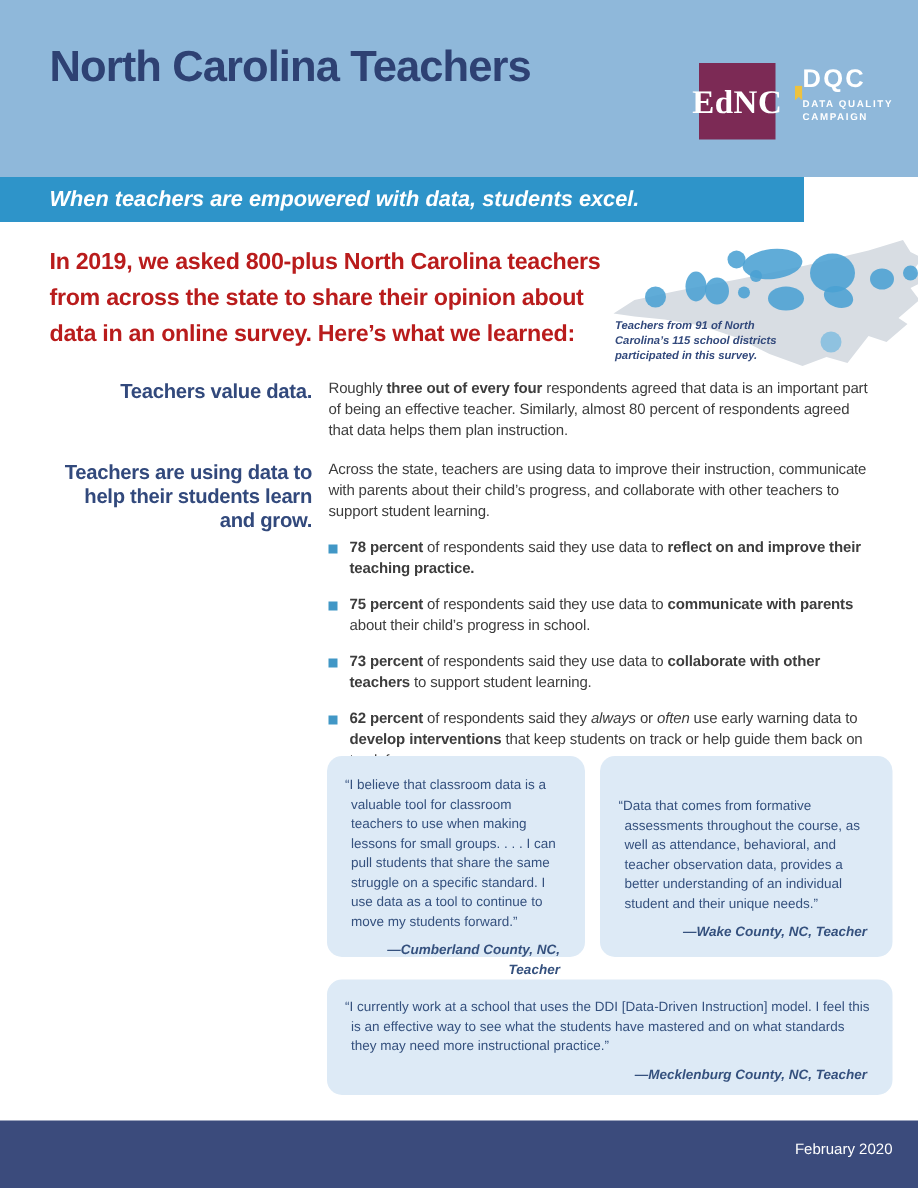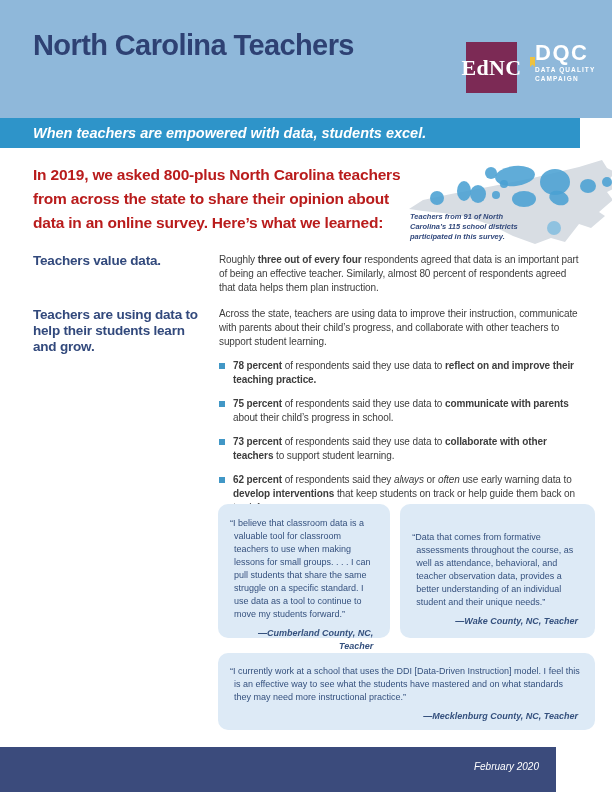--- a/index.html
+++ b/index.html
@@ -12,57 +12,57 @@
   .hdr-title{
     position:absolute;left:33px;top:28px;color:#2e4173;font-weight:bold;
     font-size:29px;line-height:35px;letter-spacing:-0.6px;
   }
   .ednc{
     position:absolute;left:466px;top:42px;width:51px;height:51px;background:#7c2a55;
     color:#fff;font-family:"Liberation Serif",serif;font-size:22px;font-weight:bold;
     display:flex;align-items:center;justify-content:center;letter-spacing:0.3px;
   }
   .dqc{position:absolute;left:532px;top:40px;width:76px;color:#fff;}
-  .dqc-acronym{position:relative;font-size:22px;font-weight:bold;letter-spacing:1.5px;line-height:26px;padding-left:3px;}
+  .dqc-acronym{position:relative;font-size:17px;font-weight:bold;letter-spacing:1.5px;line-height:26px;padding-left:3px;}
   .dqc-ribbon{position:absolute;left:-2px;bottom:-1px;width:5px;height:10px;background:#eec23f;
     clip-path:polygon(0 0,100% 0,100% 100%,50% 75%,0 100%);}
   .dqc-line{font-size:6.5px;font-weight:bold;letter-spacing:1.1px;line-height:8.5px;padding-left:3px;}
   
-  .banner{position:absolute;left:0;top:118px;width:580px;height:30px;background:#2e94c9;
+  .banner{position:absolute;left:0;top:118px;width:536px;height:30px;background:#2e94c9;
     display:flex;align-items:center;}
   .banner-text{margin-left:33px;color:#ffffff;font-style:italic;font-weight:bold;font-size:14.5px;}
   
   .intro{position:absolute;left:33px;top:163px;width:375px;color:#b91c1c;font-weight:bold;
     font-size:15.5px;line-height:24px;letter-spacing:-0.2px;}
   .map-wrap{position:absolute;left:407px;top:157px;width:214px;height:96px;}
   .map-svg{position:absolute;right:0;top:0;}
   .map-caption{position:absolute;left:3px;top:55px;width:112px;color:#32497c;
     font-style:italic;font-size:7.5px;line-height:10px;font-weight:bold;}
   
   .content{position:absolute;left:33px;top:253px;width:549px;}
   .row{display:flex;margin-bottom:12px;}
-  .row-label{width:175px;flex-shrink:0;color:#32497c;font-weight:bold;
+  .row-label{width:175px;flex-shrink:0;text-align:right;color:#32497c;font-weight:bold;
     font-size:13.5px;line-height:16px;letter-spacing:-0.2px;}
   .row-body{margin-left:11px;width:360px;color:#3d3d3d;font-size:10px;line-height:14px;letter-spacing:-0.1px;}
   .bullets{margin-top:10px;}
   .bullet{display:flex;margin-bottom:10px;}
   .bullet-sq{width:6px;height:6px;background:#4197c6;margin-top:4px;margin-right:8px;flex-shrink:0;}
   .bullet-txt{color:#3d3d3d;font-size:10px;line-height:14px;letter-spacing:-0.1px;}
   
   .quotes{position:absolute;left:218px;top:504px;width:377px;}
   .quote-row{display:flex;gap:10px;}
   .qbox{background:#ddeaf6;border-radius:10px;color:#35517e;font-size:9px;line-height:13px;
     box-sizing:border-box;padding:13px 13px 10px 16px;}
   .qbox .qtext{text-indent:-4px;}
   .qbox-a{width:182px;height:134px;}
   .qbox-b{width:206px;height:134px;padding-top:27px;}
   .qbox-c{width:377px;height:77px;margin-top:15px;padding-top:12px;}
   .qattr{font-style:italic;font-weight:bold;text-align:right;margin-top:6px;padding-right:4px;}
   
-  .footer{position:absolute;left:0;top:747px;width:556px;height:45px;background:#3b4b7c;font-style:italic;}
+  .footer{position:absolute;left:0;top:747px;width:612px;height:45px;background:#3b4b7c;}
   .footer-date{position:absolute;right:17px;top:14px;color:#ffffff;font-size:10px;}
 </style>
 </head>
 <body>
 
 <div class="page">
 
   <div class="hdr">
     <div class="hdr-title">
       <div>North Carolina Teachers</div>

